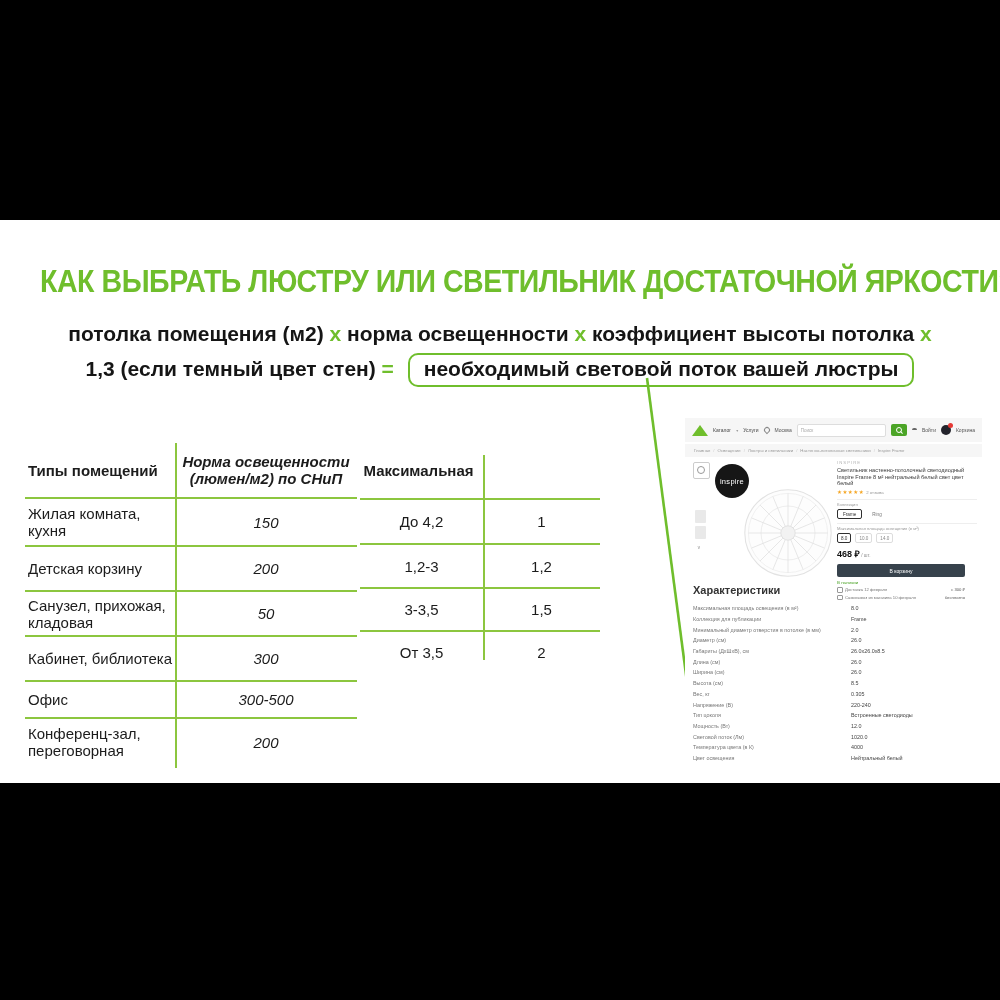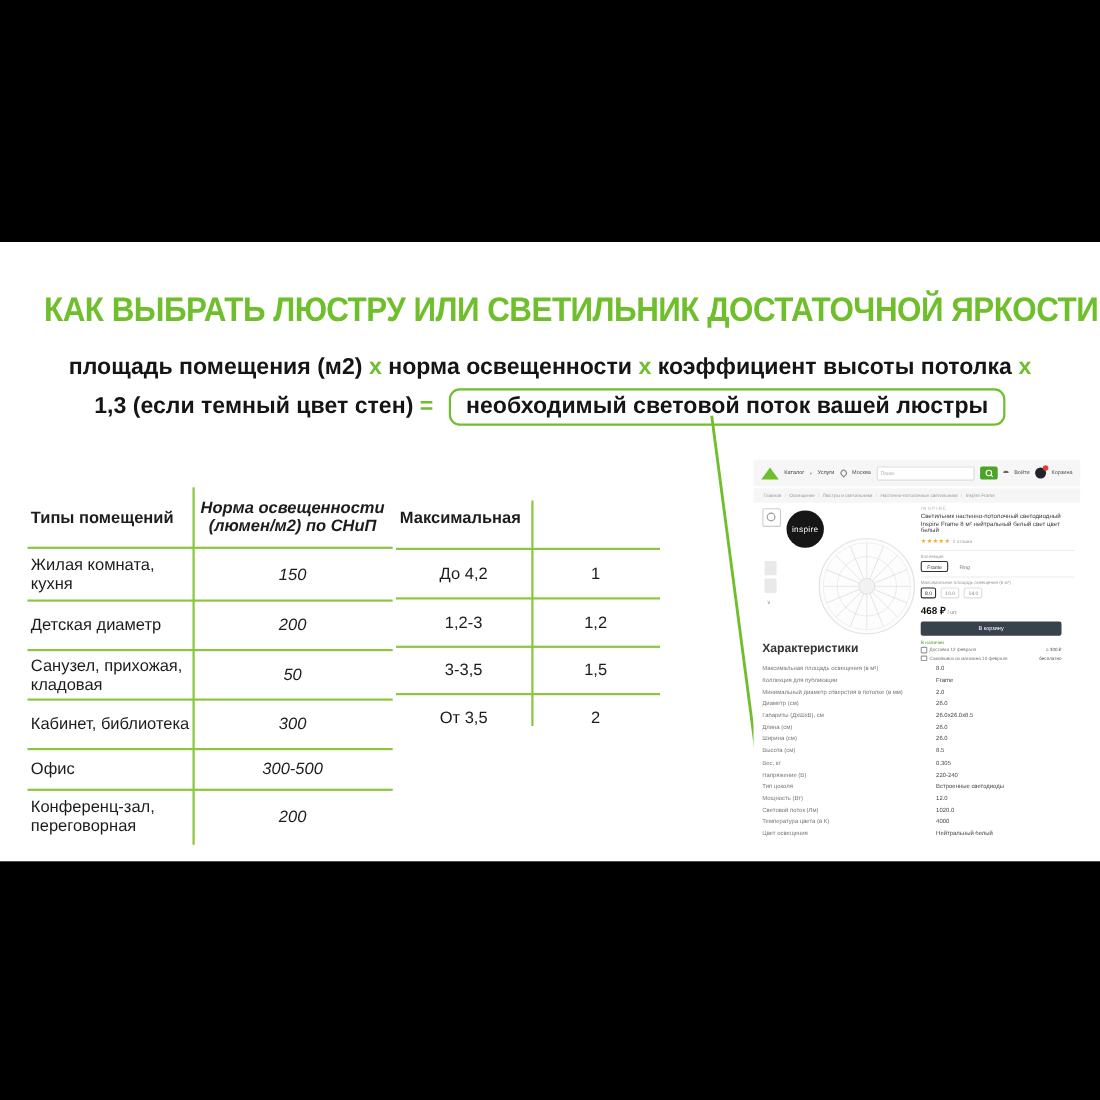--- a/index.html
+++ b/index.html
@@ -111,21 +111,21 @@
 </head>
 <body>
 
 <div class="canvas">
   <div class="white-band"></div>
 
   <div class="main-title">КАК ВЫБРАТЬ ЛЮСТРУ ИЛИ СВЕТИЛЬНИК ДОСТАТОЧНОЙ ЯРКОСТИ?</div>
 
   <div class="formula">
     <div class="formula-line1">
-      <span>площадь помещения (м2)</span>
+      <span>потолка помещения (м2)</span>
       <span class="green">x</span>
       <span>норма освещенности</span>
       <span class="green">x</span>
       <span>коэффициент высоты потолка</span>
       <span class="green">x</span>
     </div>
     <div class="formula-line2">
       <span>1,3 (если темный цвет стен)</span>
       <span class="green">=</span>
       <span class="result-box">необходимый световой поток вашей люстры</span>
@@ -135,21 +135,21 @@
   <div class="tbl tbl-left">
     <div class="trow hdr" style="height:54px">
       <div class="c1">Типы помещений</div>
       <div class="c2">Норма освещенности (люмен/м2) по СНиП</div>
     </div>
     <div class="trow lined" style="height:48px">
       <div class="c1">Жилая комната, кухня</div>
       <div class="c2">150</div>
     </div>
     <div class="trow lined" style="height:45px">
-      <div class="c1">Детская диаметр</div>
+      <div class="c1">Детская корзину</div>
       <div class="c2">200</div>
     </div>
     <div class="trow lined" style="height:45px">
       <div class="c1">Санузел, прихожая, кладовая</div>
       <div class="c2">50</div>
     </div>
     <div class="trow lined" style="height:45px">
       <div class="c1">Кабинет, библиотека</div>
       <div class="c2">300</div>
     </div>

